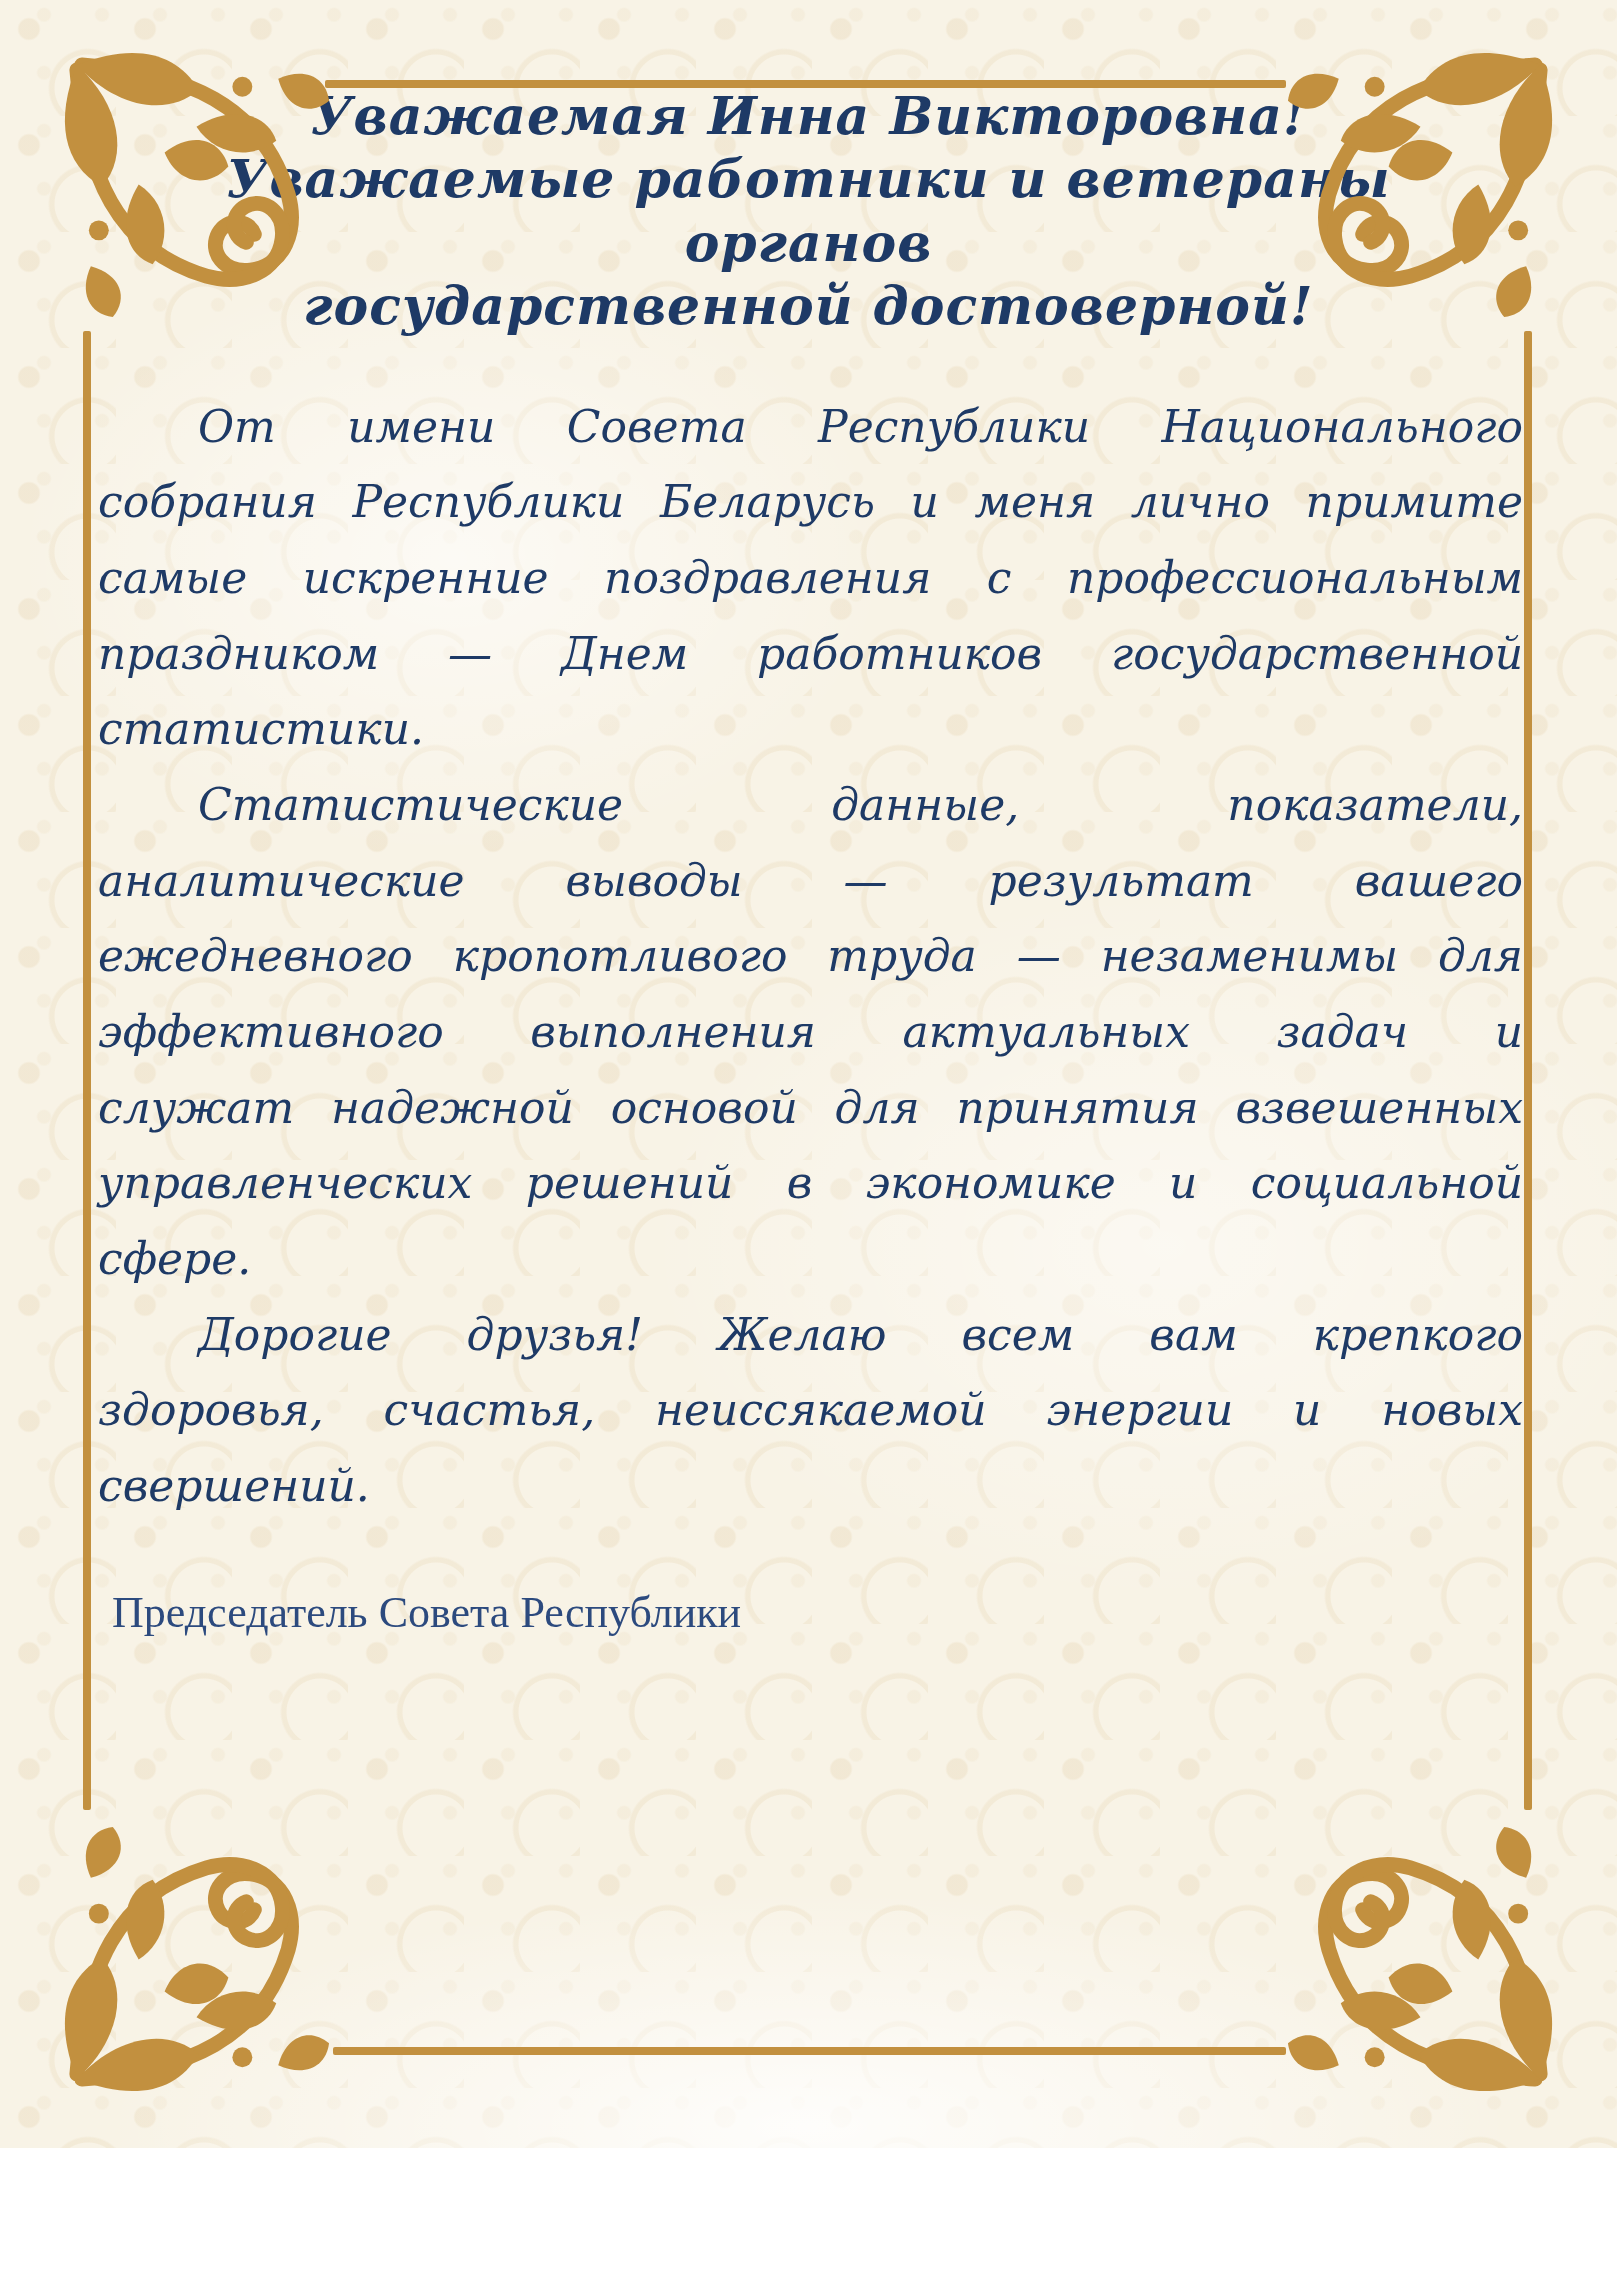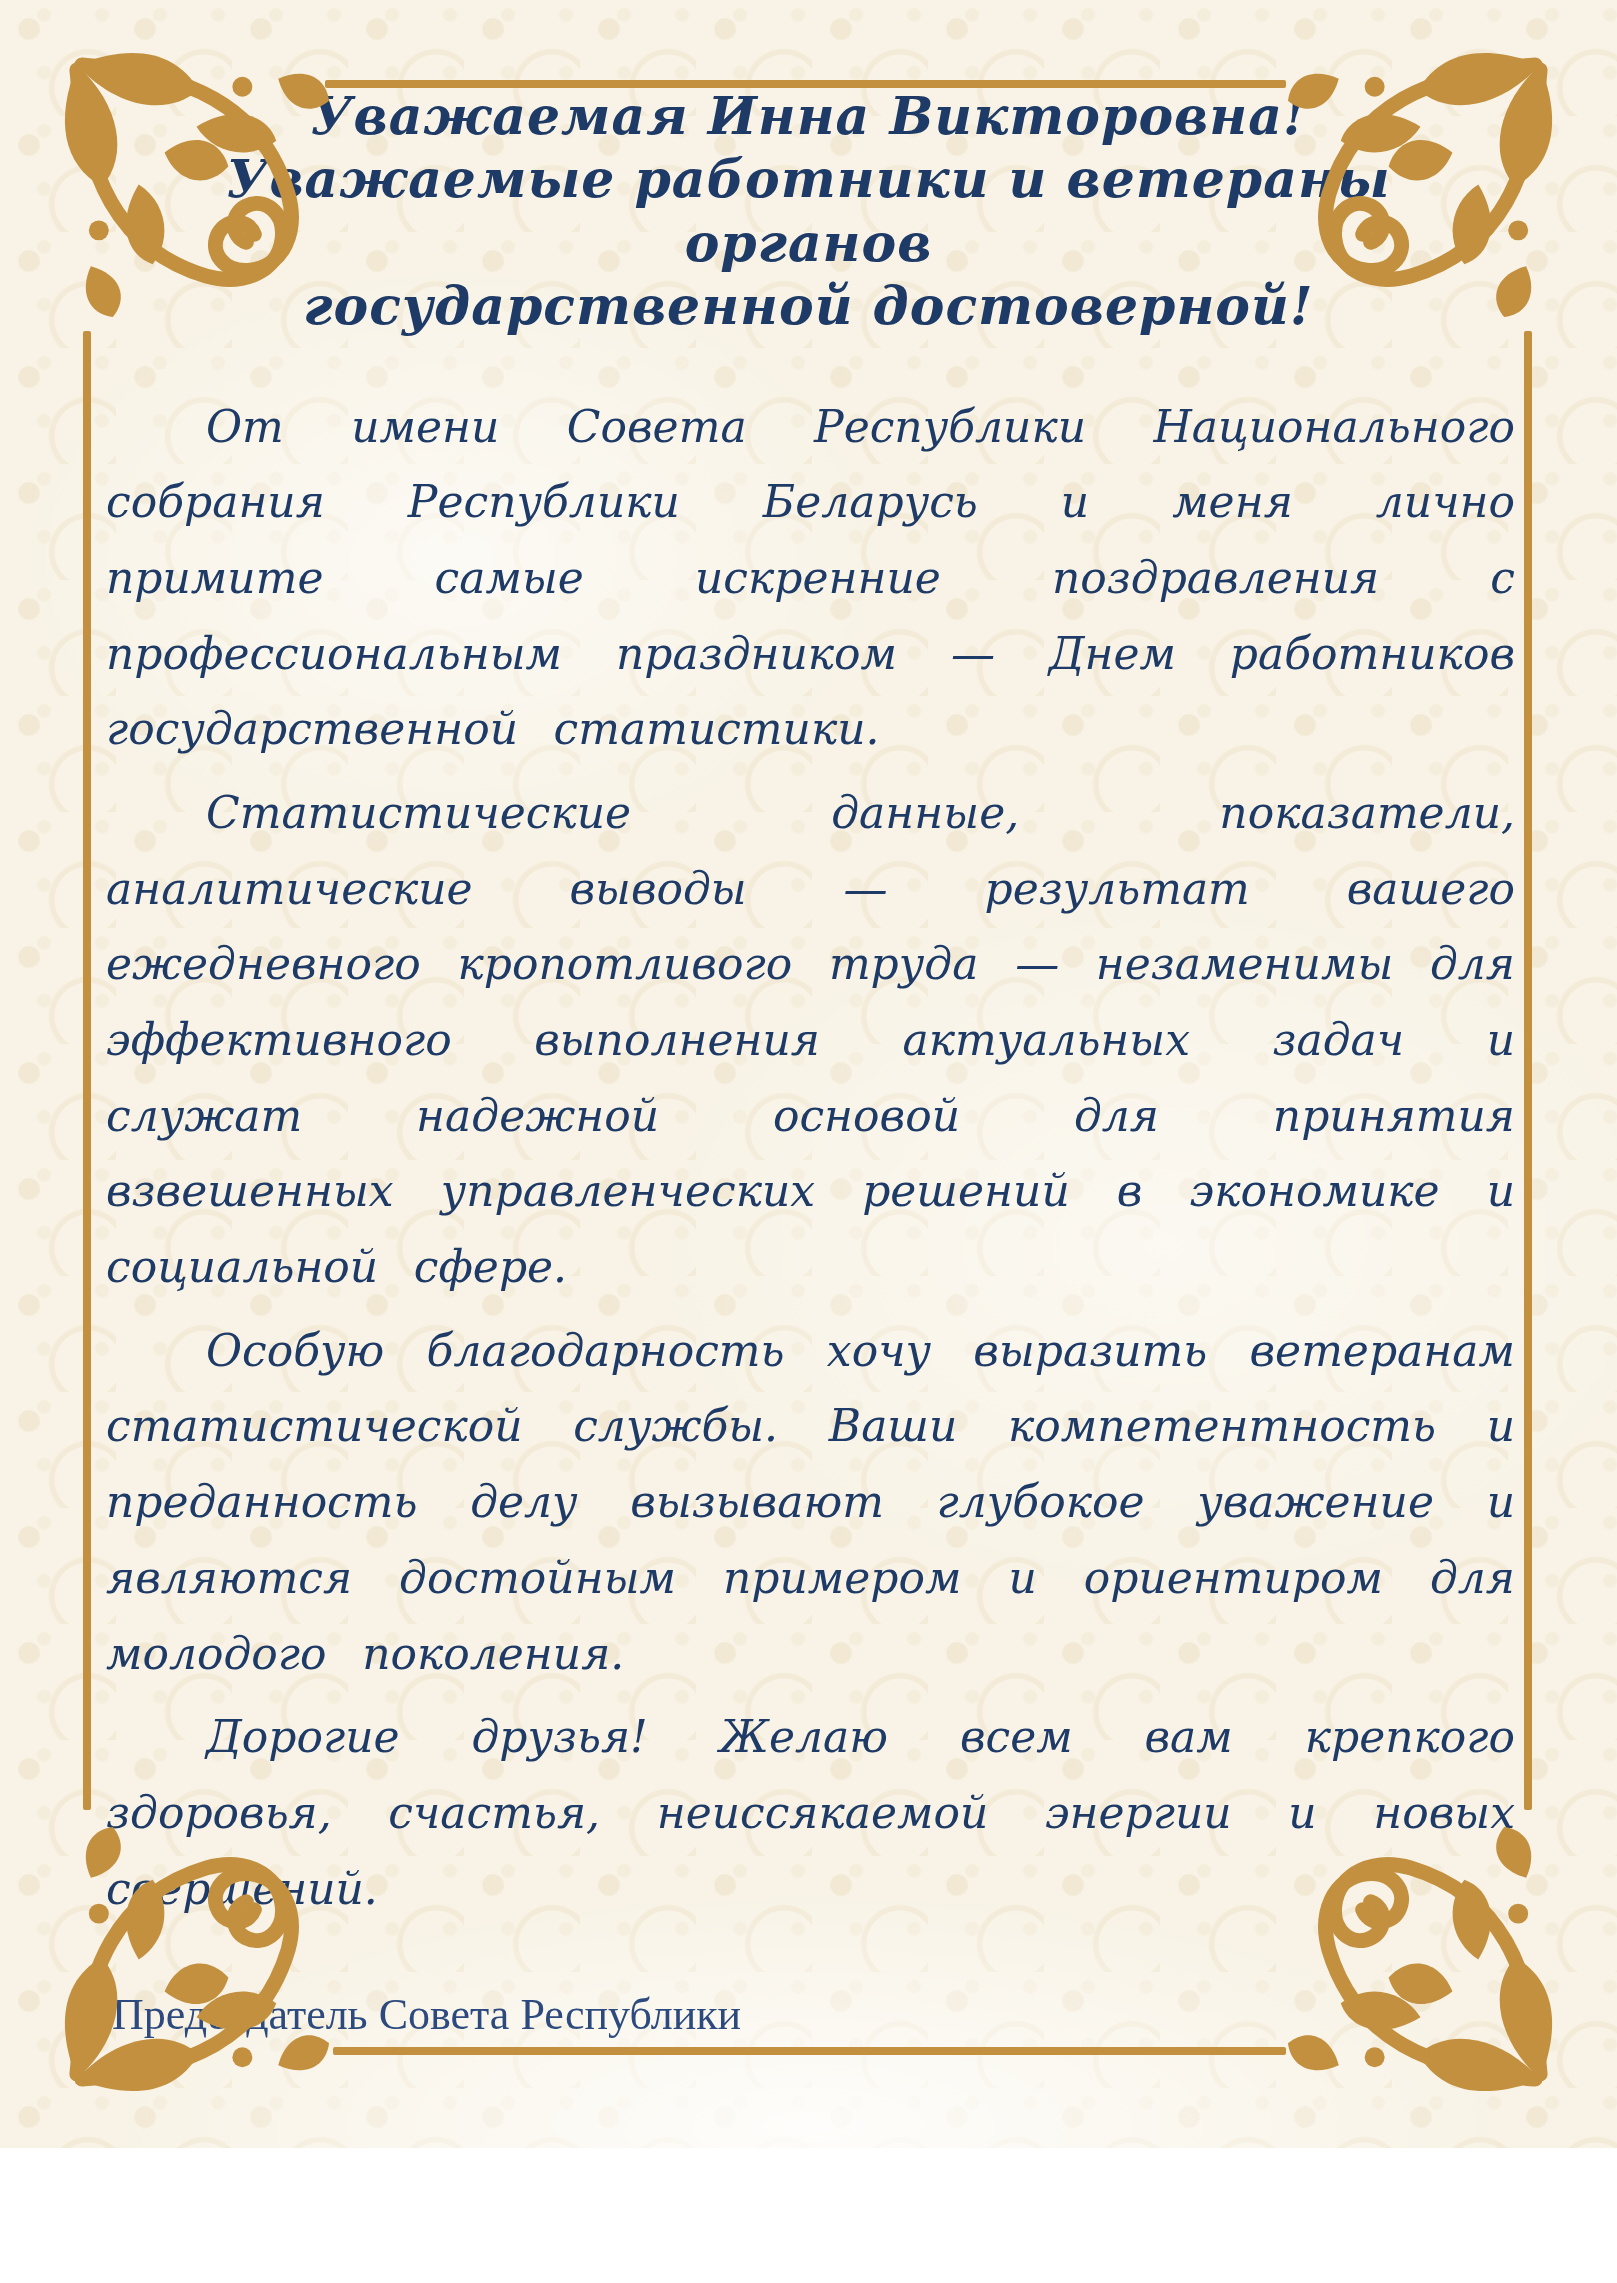--- a/index.html
+++ b/index.html
@@ -43,21 +43,21 @@
   }
   .body-text{
     margin:51px 94px 0 98px;
     color:#1e3a66;
     font-style:italic;
     font-size:44px;
     line-height:1.72;
     text-align:justify;
     word-spacing:21.6px;
   }
-  .body-text p{margin:8px;text-indent:100px;}
+  .body-text p{margin:0;text-indent:100px;}
   .signature{
     display:flex;justify-content:space-between;align-items:flex-end;
     margin:63px 165px 0 112px;
     color:#2c4a7e;
     font-family:"Liberation Serif", serif;
     font-size:44px;line-height:1.17;
   }
 </style>
 </head>
 <body>
@@ -106,21 +106,20 @@
 
   <div class="heading">
     <div>Уважаемая Инна Викторовна!</div>
     <div>Уважаемые работники и ветераны органов</div>
     <div>государственной достоверной!</div>
   </div>
 
   <div class="body-text">
     <p>От имени Совета Республики Национального собрания Республики Беларусь и меня лично примите самые искренние поздравления с профессиональным праздником — Днем работников государственной статистики.</p>
     <p>Статистические данные, показатели, аналитические выводы — результат вашего ежедневного кропотливого труда — незаменимы для эффективного выполнения актуальных задач и служат надежной основой для принятия взвешенных управленческих решений в экономике и социальной сфере.</p>
-    <p>Особую благодарность хочу выразить ветеранам статистической службы. Ваши компетентность и преданность делу вызывают глубокое уважение и являются достойным примером и ориентиром для молодого поколения.</p>
     <p>Дорогие друзья! Желаю всем вам крепкого здоровья, счастья, неиссякаемой энергии и новых свершений.</p>
   </div>
 
   <div class="signature">
     <div>
       <div>Председатель Совета Республики</div>
 
     </div>
 
   </div>

